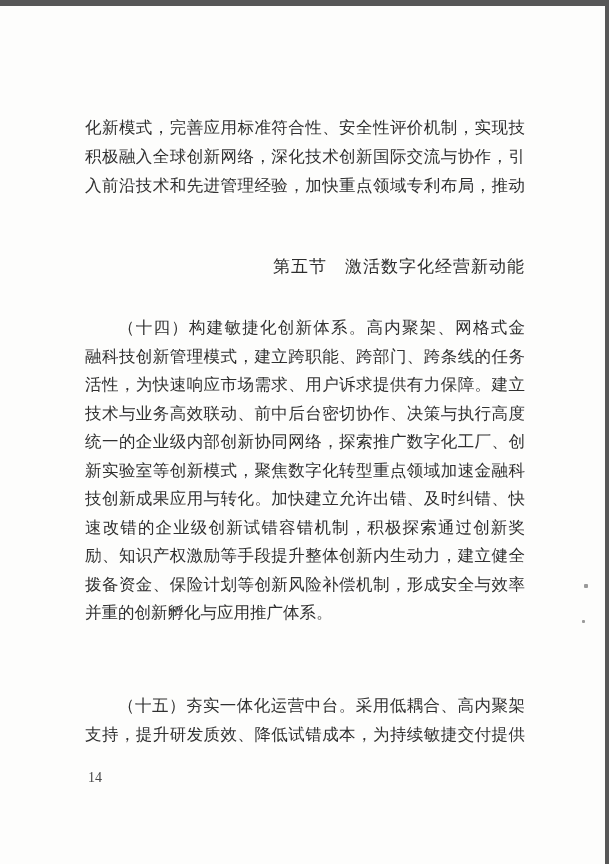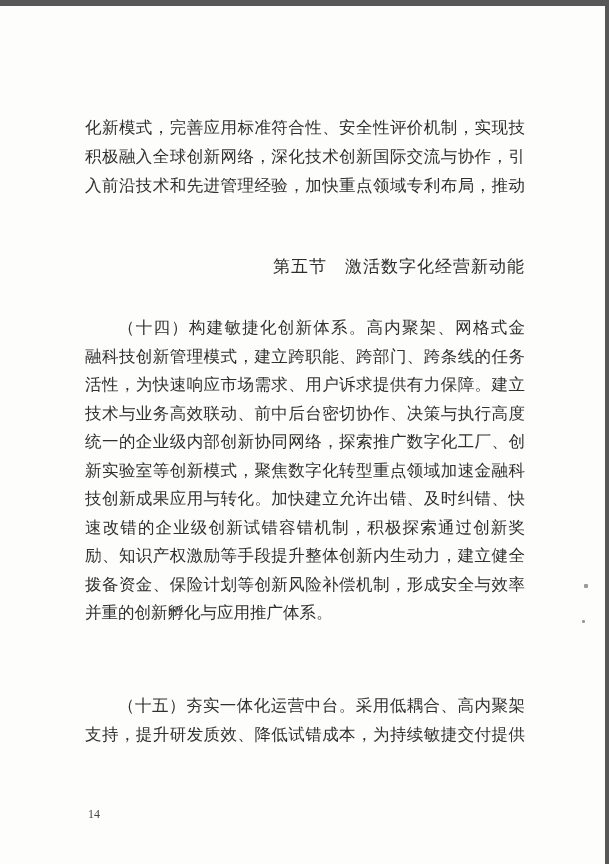--- a/index.html
+++ b/index.html
@@ -59,23 +59,23 @@
     width: 440px;
     line-height: 30px;
     font-size: 17px;
     letter-spacing: 1px;
     text-align: right;
     font-weight: 500;
     color: #2c2c2c;
   }
   .page-number {
     position: absolute;
-    top: 807px;
+    top: 770px;
     left: 88px;
-    font-size: 12px;
+    font-size: 14px;
     color: #474747;
     font-family: "Liberation Serif", "DejaVu Serif", serif;
   }
   .speck {
     position: absolute;
     background: #9a9a9a;
     border-radius: 1px;
   }
   .speck.s1 { left: 584px; top: 584px; width: 4px; height: 4px; }
   .speck.s2 { left: 582px; top: 620px; width: 3px; height: 3px; }

